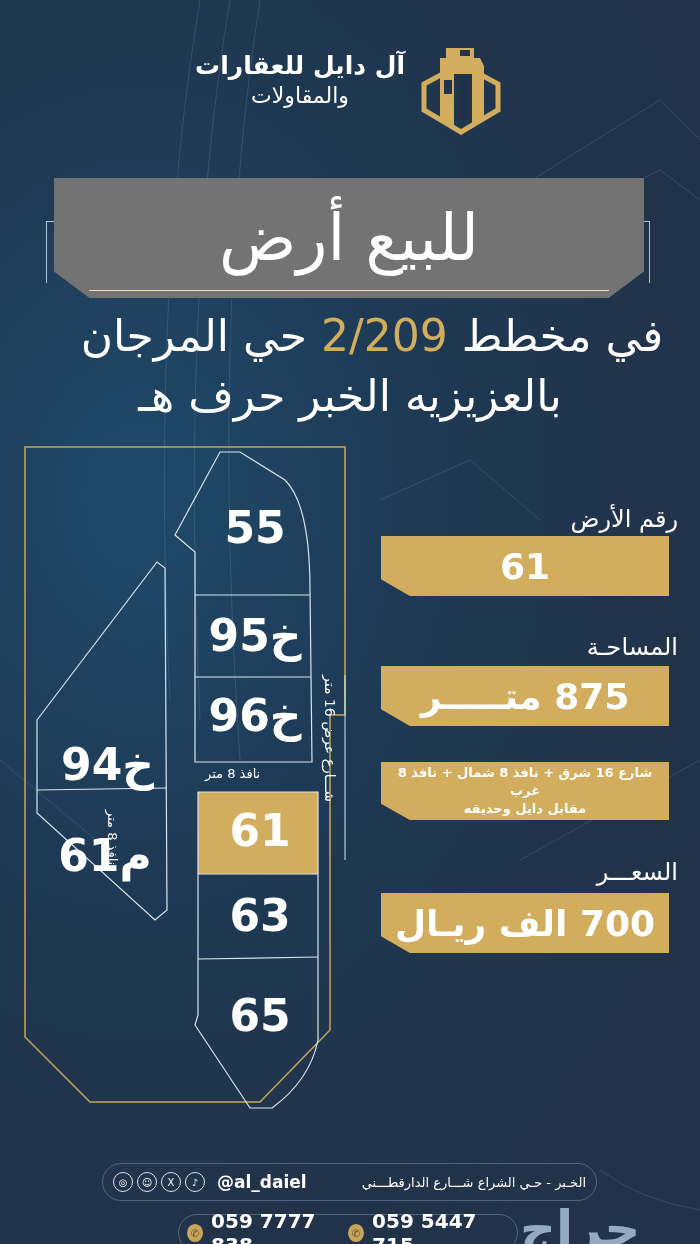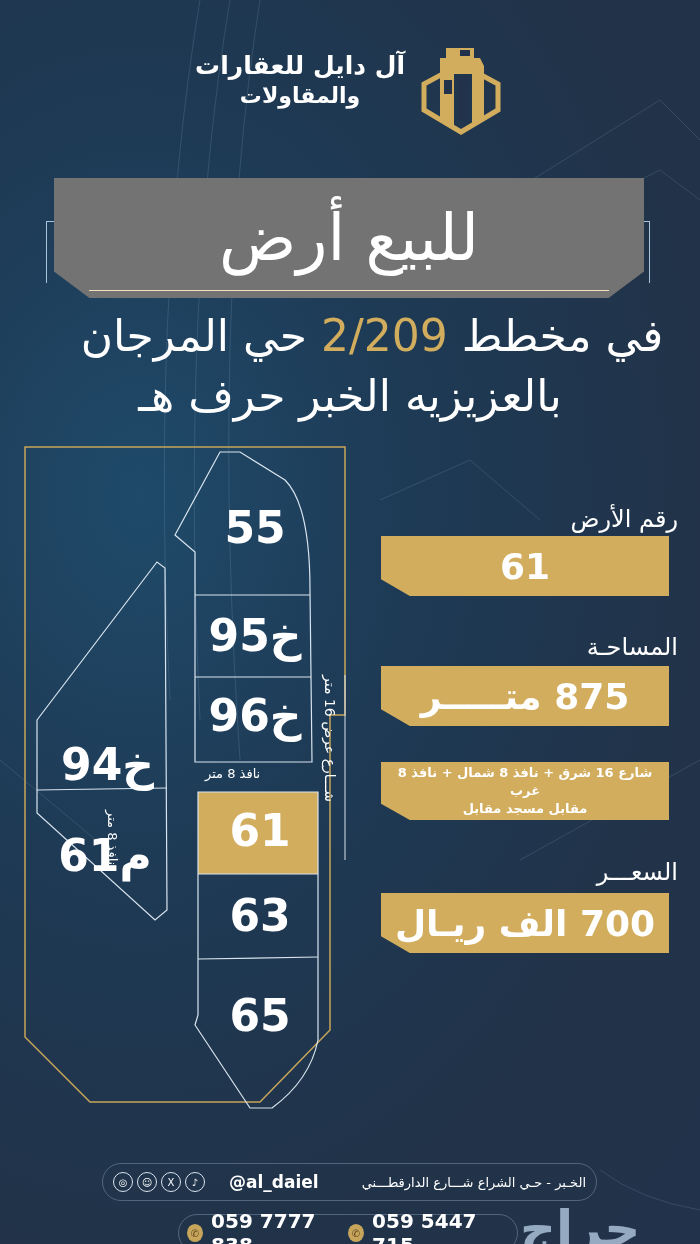--- a/index.html
+++ b/index.html
@@ -10,21 +10,21 @@
     font-family: "DejaVu Sans", sans-serif;
     color: #ffffff;
   }
   .bg-lines { position: absolute; inset: 0; pointer-events: none; }
 
   
   .logo-area { position: absolute; top: 40px; left: 0; width: 700px; height: 100px; padding-left: 28px; }
   .logo-mark { position: absolute; left: 416px; top: 4px; width: 90px; height: 92px; }
   .logo-text { position: absolute; right: 295px; top: 10px; text-align: center; direction: rtl; }
   .logo-line1 { font-size: 25px; font-weight: bold; line-height: 32px; white-space: nowrap; }
-  .logo-line2 { font-size: 22px; font-weight: bold; line-height: 28px; white-space: nowrap; }
+  .logo-line2 { font-size: 22px; font-weight: normal; line-height: 28px; white-space: nowrap; }
 
   
   .headline-frame {
     position: absolute; left: 46px; top: 221px; width: 604px; height: 62px;
     border: 1px solid #aac4dc; border-bottom: none;
   }
   .headline {
     position: absolute; left: 54px; top: 178px; width: 590px; height: 120px;
     background: #737373;
     clip-path: polygon(0 0, 100% 0, 100% 78%, 94% 100%, 6% 100%, 0 78%);
@@ -60,21 +60,21 @@
     position: absolute; border: 1px solid rgba(170,196,220,0.35); border-radius: 22px;
     display: flex; align-items: center;
   }
   .footer-pill.top { left: 102px; top: 1163px; width: 495px; height: 38px; padding: 0 10px; justify-content: space-between; }
   .footer-pill.bottom { left: 178px; top: 1214px; width: 340px; height: 38px; padding: 0 8px; justify-content: space-around; }
   .social-icons { display: flex; gap: 4px; align-items: center; }
   .social-icon {
     width: 20px; height: 20px; border-radius: 50%; border: 1px solid #d9e4ee;
     font-size: 10px; display: flex; align-items: center; justify-content: center; color: #fff;
   }
-  .handle { font-size: 17px; font-weight: bold; margin-left: 24px; }
+  .handle { font-size: 17px; font-weight: bold; margin-left: 12px; }
   .address { font-size: 13px; direction: rtl; margin-left: auto; }
   .phone { display: flex; align-items: center; gap: 8px; font-size: 20px; font-weight: bold; }
   .phone-icon {
     width: 18px; height: 18px; border-radius: 50%; background: #c7a55a;
     display: flex; align-items: center; justify-content: center; font-size: 10px; color: #5a4320;
   }
   .watermark {
     position: absolute; left: 520px; top: 1200px; font-size: 50px; font-weight: bold;
     color: #aac0d6; opacity: 0.85; direction: rtl; letter-spacing: -2px;
   }
@@ -167,21 +167,21 @@
   <span>61</span>
 </div>
 
 <div class="info-label" style="top:633px;">المساحـة</div>
 <div class="info-box big" style="top:666px; height:60px;">
   <span>875 متـــــر</span>
 </div>
 
 <div class="info-box small" style="top:762px; height:58px;">
   <span>شارع 16 شرق +  نافذ 8 شمال + نافذ 8 غرب</span>
-  <span>مقابل مسجد مقابل</span>
+  <span>مقابل دايل وحديقه</span>
 </div>
 
 <div class="info-label" style="top:858px;">السعـــر</div>
 <div class="info-box big" style="top:893px; height:60px;">
   <span>700 الف ريـال</span>
 </div>
 
 <div class="footer-pill top">
   <div class="social-icons">
     <span class="social-icon">◎</span>

